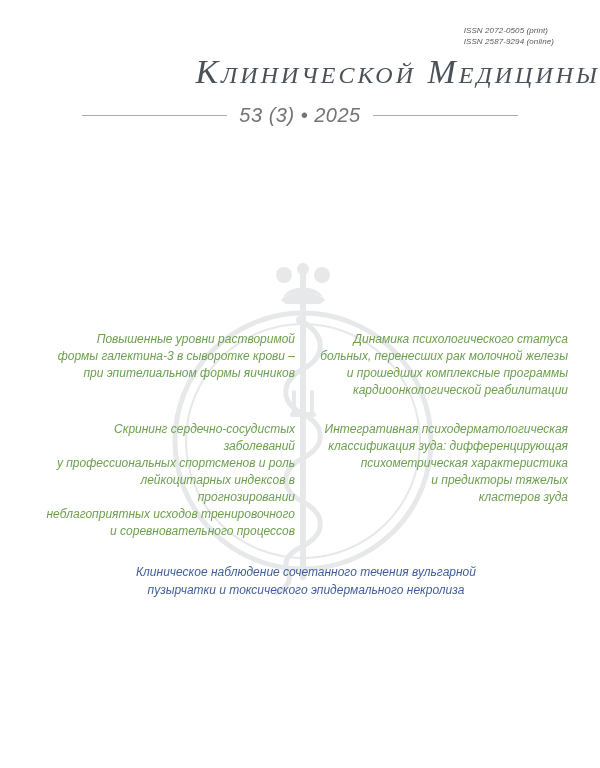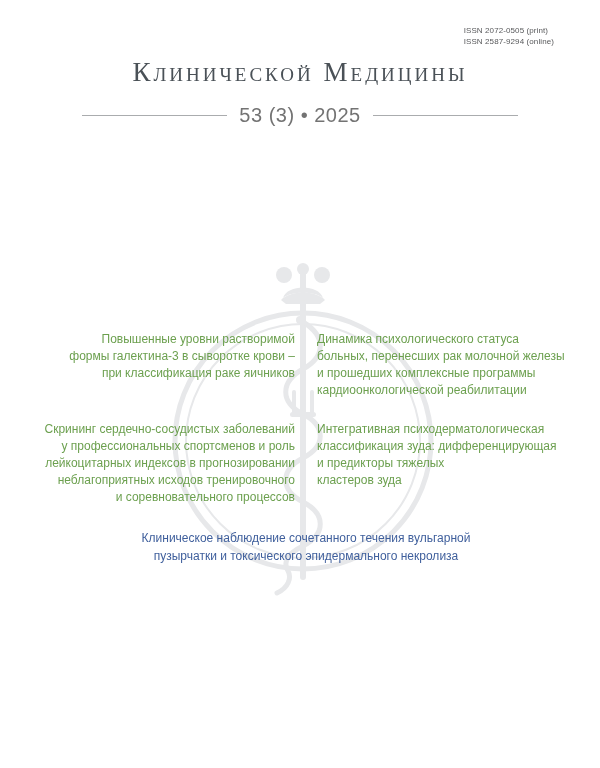--- a/index.html
+++ b/index.html
@@ -10,20 +10,21 @@
     --rule: #aaacae;
     --issn: #58595b;
   }
   html,body{margin:0;padding:0;background:#fff;}
   .page{
     position:relative;
     width:600px;height:630px;
     background:#fff;
     overflow:hidden;
     font-family:"Liberation Sans","DejaVu Sans",sans-serif;
+    font-style:italic;
   }
   
   .watermark{
     position:absolute;left:148px;top:260px;
     width:310px;height:348px;
     z-index:0;pointer-events:none;
   }
   
   .issn{
     position:absolute;top:25px;right:46px;
@@ -42,23 +43,24 @@
   .masthead .title{
     font-family:"Liberation Serif","DejaVu Serif",serif;
     font-size:84px;line-height:80px;
     letter-spacing:6px;
     margin:0 0 0 6px;
     font-weight:400;
   }
   .masthead .subtitle{
     font-family:"Liberation Serif","DejaVu Serif",serif;
     font-variant:small-caps;
-    font-size:27px;line-height:36px;
+    font-size:34px;line-height:36px;
     letter-spacing:3px;
     margin-top:2px;
+    text-align:right;
   }
   .issue-row{
     width:436px;margin:14px auto 0;
     display:flex;align-items:center;
   }
   .issue-rule{flex:1;height:1px;background:var(--rule);}
   .issue-label{
     padding:0 12px;
     font-size:20px;line-height:22px;
     color:#737373;
@@ -67,21 +69,21 @@
   }
   
   .articles{
     position:absolute;top:331px;left:44px;width:524px;
     z-index:1;
   }
   .row{display:flex;gap:22px;}
   .row2{margin-top:22px;}
   .cell{flex:1;font-size:12px;line-height:17px;color:var(--article-green);}
   .cell.left{text-align:right;}
-  .cell.right{text-align:left;}
+  .cell.right{text-align:right;}
   .bottom-article{
     margin-top:23px;
     text-align:center;
     font-size:12px;line-height:18px;
     color:var(--article-blue);
   }
 </style>
 </head>
 <body>
 
@@ -134,40 +136,41 @@
       <span class="issue-label">53 (3) • 2025</span>
       <span class="issue-rule"></span>
     </div>
   </div>
 
   <div class="articles">
     <div class="row">
       <div class="cell left">
         <div>Повышенные уровни растворимой</div>
         <div>формы галектина-3 в сыворотке крови –</div>
-        <div>при классификация раке яичников</div>
+        <div>при эпителиальном формы яичников</div>
       </div>
       <div class="cell right">
         <div>Динамика психологического статуса</div>
         <div>больных, перенесших рак молочной железы</div>
         <div>и прошедших комплексные программы</div>
         <div>кардиоонкологической реабилитации</div>
       </div>
     </div>
     <div class="row row2">
       <div class="cell left">
         <div>Скрининг сердечно-сосудистых заболеваний</div>
         <div>у профессиональных спортсменов и роль</div>
         <div>лейкоцитарных индексов в прогнозировании</div>
         <div>неблагоприятных исходов тренировочного</div>
         <div>и соревновательного процессов</div>
       </div>
       <div class="cell right">
         <div>Интегративная психодерматологическая</div>
         <div>классификация зуда: дифференцирующая</div>
+        <div>психометрическая характеристика</div>
         <div>и предикторы тяжелых</div>
         <div>кластеров зуда</div>
       </div>
     </div>
     <div class="bottom-article">
       <div>Клиническое наблюдение сочетанного течения вульгарной</div>
       <div>пузырчатки и токсического эпидермального некролиза</div>
     </div>
   </div>
 

